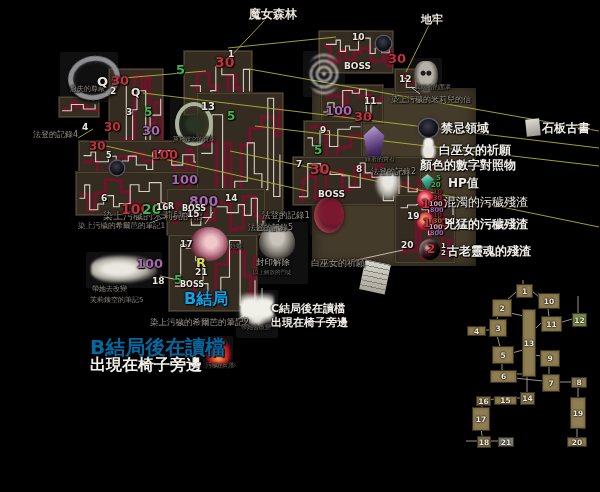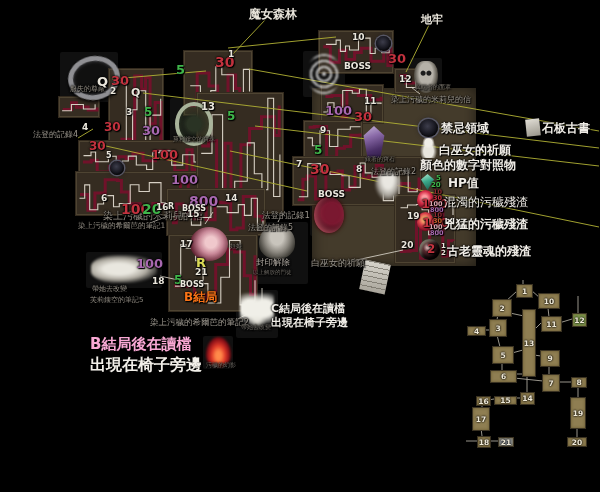--- a/index.html
+++ b/index.html
@@ -250,25 +250,25 @@
     <div class="t" style="left: 415px; top: 84px; color: rgb(125, 120, 110); font-size: 6px;">異端者的面罩</div>
     <div class="t" style="left: 391px; top: 96px; color: rgb(154, 149, 140); font-size: 8px;">染上污穢的米莉兒的信</div>
     <div class="t" style="left: 365px; top: 156px; color: rgb(125, 120, 110); font-size: 6px;">鑲著的寶石</div>
     <div class="t" style="left: 230px; top: 243px; color: rgb(125, 120, 110); font-size: 6px;">妊娠</div>
     <div class="t" style="left: 256px; top: 258px; color: rgb(181, 174, 166); font-size: 8.5px;">封印解除</div>
     <div class="t" style="left: 253px; top: 270px; color: rgb(110, 106, 100); font-size: 5.5px;">以上解放的門徒</div>
     <div class="t" style="left: 311px; top: 259px; color: rgb(154, 149, 140); font-size: 9px;">白巫女的祈願</div>
     <div class="t" style="left: 92px; top: 286px; color: rgb(143, 138, 128); font-size: 7px;">帶她去改變</div>
     <div class="t" style="left: 90px; top: 297px; color: rgb(143, 138, 128); font-size: 7px;">芙莉鏤空的筆記5</div>
     <div class="t" style="left: 150px; top: 318px; color: rgb(154, 149, 140); font-size: 8.5px;">染上污穢的希爾芭的筆記2</div>
-    <div class="t" style="left: 184px; top: 291px; color: #f97316; font-size: 12px; font-weight: bold;">B結局</div>
+    <div class="t" style="left: 184px; top: 291px; color: #0ea5e9; font-size: 16px; font-weight: bold;">B結局</div>
     <div class="t" style="left: 271px; top: 303px; color: rgb(239, 236, 230); font-size: 11px; font-weight: bold;">C結局後在讀檔</div>
     <div class="t" style="left: 271px; top: 317px; color: rgb(239, 236, 230); font-size: 11px; font-weight: bold;">出現在椅子旁邊</div>
     <div class="t" style="left: 241px; top: 324px; color: rgb(110, 106, 100); font-size: 6px;">帶她去改變</div>
-    <div class="t" style="left: 90px; top: 337px; color: #f9a8d4; font-size: 15px; font-weight: bold;">B結局後在讀檔</div>
+    <div class="t" style="left: 90px; top: 337px; color: #0369a1; font-size: 20px; font-weight: bold;">B結局後在讀檔</div>
     <div class="t" style="left: 90px; top: 357px; color: rgb(242, 239, 233); font-size: 16px; font-weight: bold;">出現在椅子旁邊</div>
     <div class="t" style="left: 206px; top: 362px; color: rgb(110, 106, 100); font-size: 6px;">污穢的幻影</div>
     <div class="t" style="left: 215px; top: 55px; color: rgb(194, 50, 62); font-size: 14px; font-weight: bold;">30</div>
     <div class="t" style="left: 176px; top: 63px; color: rgb(63, 181, 74); font-size: 13px; font-weight: bold;">5</div>
     <div class="t" style="left: 228px; top: 50px; color: rgb(234, 230, 220); font-size: 9px; font-weight: bold;">1</div>
     <div class="t" style="left: 111px; top: 74px; color: rgb(194, 50, 62); font-size: 13px; font-weight: bold;">30</div>
     <div class="t" style="left: 97px; top: 75px; color: rgb(234, 230, 220); font-size: 13px; font-weight: bold;">Q</div>
     <div class="t" style="left: 110px; top: 87px; color: rgb(234, 230, 220); font-size: 9px; font-weight: bold;">2</div>
     <div class="t" style="left: 131px; top: 87px; color: rgb(234, 230, 220); font-size: 11px; font-weight: bold;">Q</div>
     <div class="t" style="left: 126px; top: 108px; color: rgb(234, 230, 220); font-size: 9px; font-weight: bold;">3</div>

